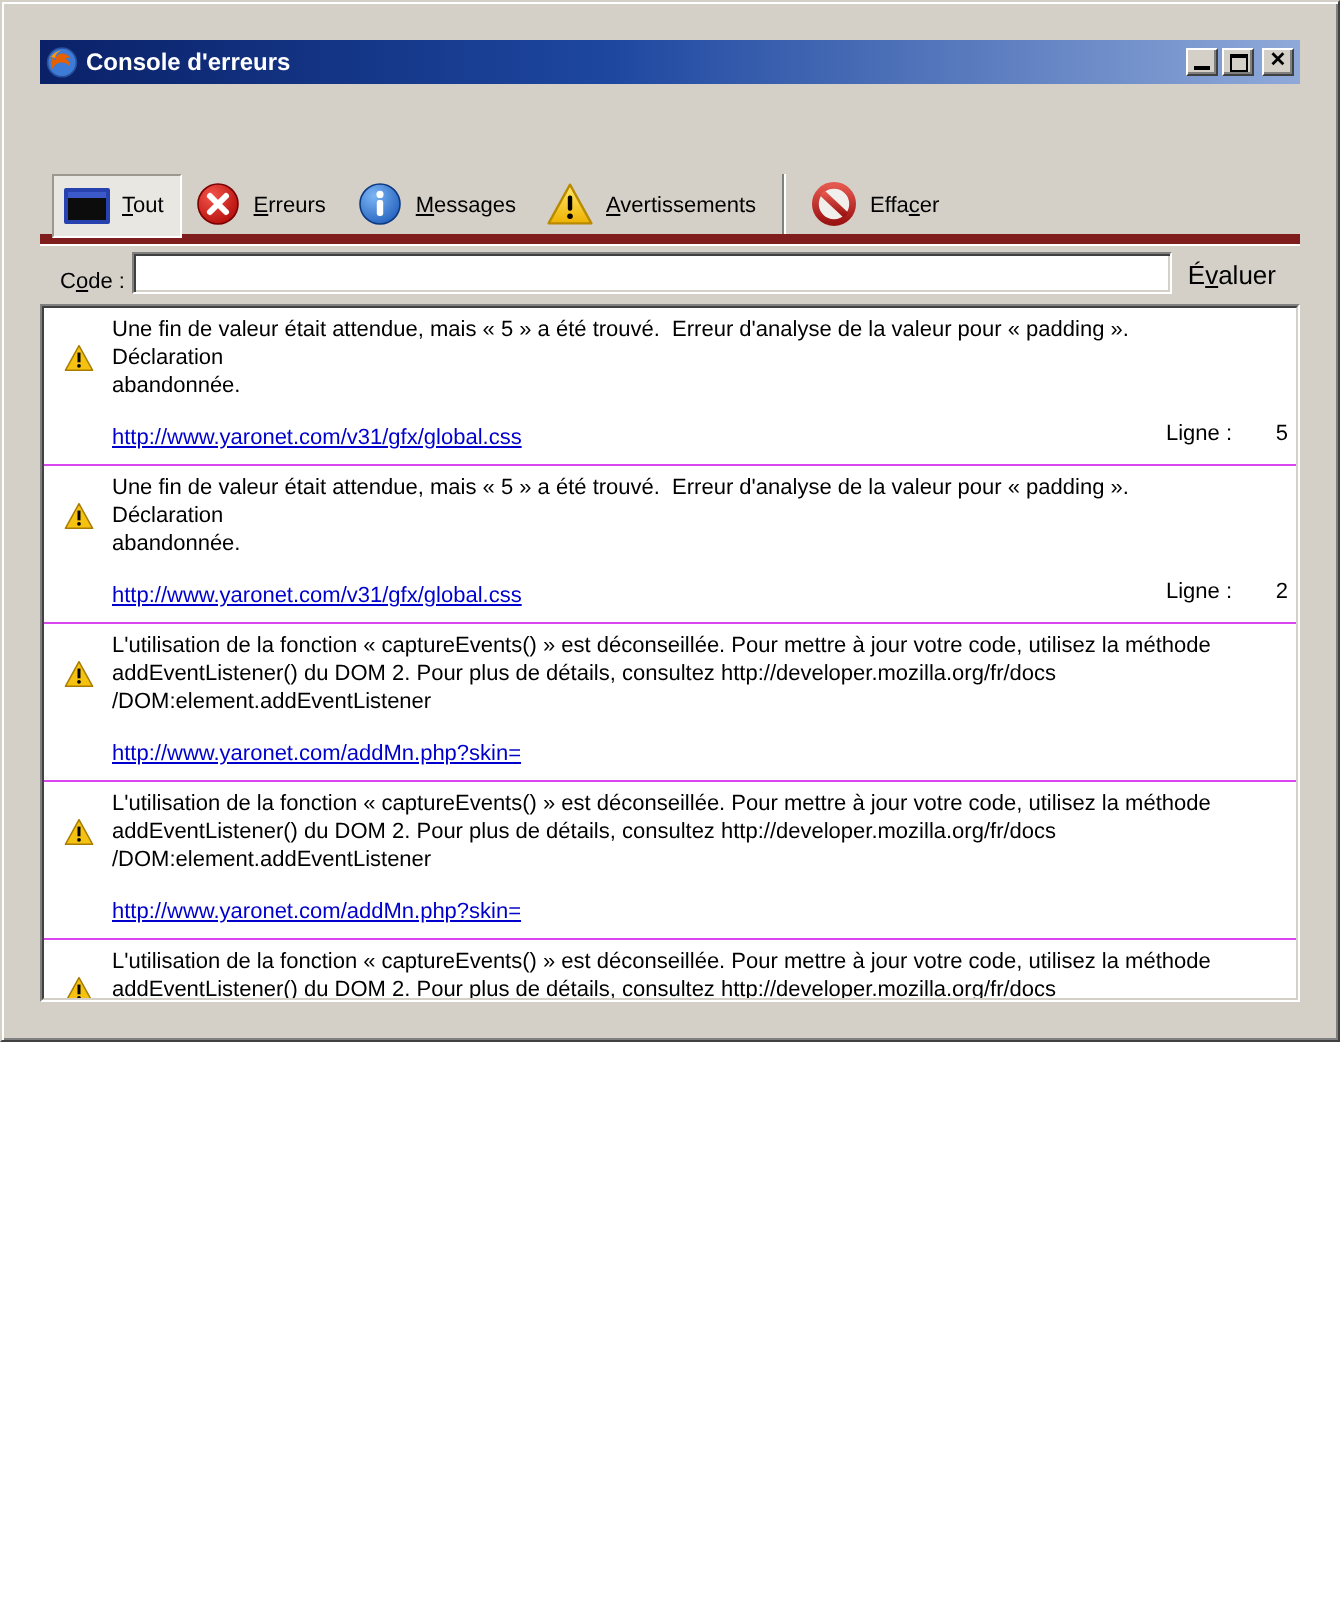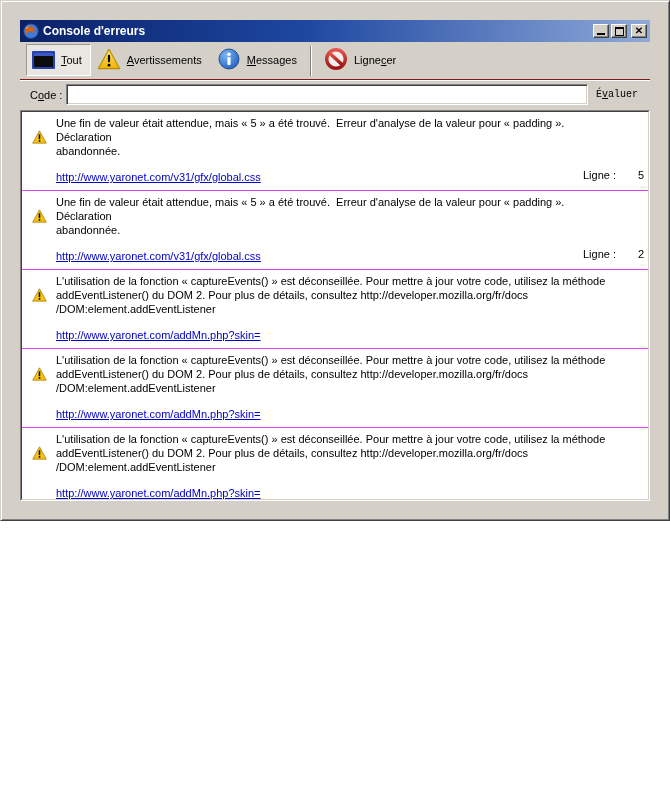--- a/index.html
+++ b/index.html
@@ -34,24 +34,25 @@
     box-shadow: inset -1px -1px 0 #808080;
     display: flex; align-items: center; justify-content: center;
     padding: 0; cursor: default;
   }
   .glyph-min { width: 8px; height: 2px; background: #000; margin-top: 6px; }
   .glyph-max { width: 9px; height: 9px; border: 1px solid #000; border-top-width: 2px; }
   .glyph-close { font-size: 10px; font-weight: bold; line-height: 10px; }
 
   
   .toolbar {
-    flex: none; display: flex; align-items: flex-end;
+    flex: none; display: flex; align-items: flex-start;
     padding: 3px 4px 3px 6px; height: 38px;
-    border-bottom: 1px solid #7f1d1d;
+    border-bottom: 5px solid #7f1d1d;
     box-shadow: 0 1px 0 #ffffff;
+    margin-top: 42px;
   }
   .tb-btn {
     display: flex; align-items: center; gap: 6px;
     background: transparent; border: 1px solid transparent;
     padding: 3px 8px 3px 5px; height: 32px;
     font-size: 11px; font-family: inherit; cursor: default;
   }
   .tb-btn.checked {
     background: #e9e7e2;
     border-color: #9a9890 #ffffff #ffffff #9a9890;
@@ -64,33 +65,33 @@
 
   
   .icon-console {
     width: 23px; height: 18px;
     border: 2px solid #2742ae; border-radius: 1px;
     background: linear-gradient(180deg, #3c59ca 0, #3c59ca 3px, #0c0c0c 3px);
   }
 
   
   .codebar {
-    flex: none; display: flex; align-items: center;
+    flex: none; display: flex; align-items: flex-end;
     padding: 4px 8px 5px 10px; gap: 4px;
   }
   .code-input {
     flex: 1; height: 21px;
     border: 1px solid; border-color: #808080 #ffffff #ffffff #808080;
     box-shadow: inset 1px 1px 0 #404040, inset -1px -1px 0 #d4d0c8;
     background: #fff; padding: 2px 4px;
     font-family: inherit; font-size: 11px; outline: none;
   }
   .eval-btn {
-    background: transparent; border: none; font-family: Liberation Mono, monospace;
-    font-size: 10px; padding: 2px 4px; cursor: default; white-space: nowrap;
+    background: transparent; border: none; font-family: Liberation Sans, sans-serif;
+    font-size: 13px; padding: 2px 4px; cursor: default; white-space: nowrap;
   }
 
   
   .console-frame {
     flex: 1; margin: 0;
     border: 1px solid; border-color: #808080 #ffffff #ffffff #808080;
     overflow: hidden; display: flex;
   }
   .console-inner {
     flex: 1; background: #ffffff;
@@ -145,71 +146,86 @@
     </span>
   </div>
 
   <div class="toolbar">
 
     <button class="tb-btn checked">
       <span class="icon-console"></span>
       <span><span class="mn">T</span><span>out</span></span>
     </button>
 
+    <button class="tb-btn">
+      <span>
+        <svg width="24" height="24" viewBox="0 0 24 24">
+          <defs>
+              <radialGradient id="rg-err" cx="0.35" cy="0.3" r="0.9">
+            <stop offset="0" stop-color="#f4564a"></stop>
+                <stop offset="1" stop-color="#a80000"></stop>
+          </radialGradient>
+            </defs>
+          <circle cx="12" cy="12" r="10" fill="url(#rg-err)" stroke="#7a0000" stroke-width="0.8"></circle>
+          <path d="M8 8 L16 16 M16 8 L8 16" stroke="#fff" stroke-width="3" stroke-linecap="round"></path>
+        </svg>
+      </span>
+      <span><span class="mn">E</span><span>rreurs</span></span>
+    </button>
+
+    <button class="tb-btn">
+      <span>
+        <svg width="24" height="24" viewBox="0 0 24 24">
+          <defs>
+              <radialGradient id="rg-info" cx="0.35" cy="0.3" r="0.9">
+            <stop offset="0" stop-color="#7db6f5"></stop>
+                <stop offset="1" stop-color="#1553b4"></stop>
+          </radialGradient>
+            </defs>
+          <circle cx="12" cy="12" r="10" fill="url(#rg-info)" stroke="#0c3a80" stroke-width="0.8"></circle>
+          <circle cx="12" cy="7.2" r="1.8" fill="#fff"></circle>
+          <rect x="10.4" y="10" width="3.2" height="8" rx="1.2" fill="#fff"></rect>
+        </svg>
+      </span>
+      <span><span class="mn">M</span><span>essages</span></span>
+    </button>
 
     <button class="tb-btn">
       <span>
         <svg width="24" height="22" viewBox="0 0 16 15">
           <defs>
               <linearGradient id="lg-warn" x1="0" y1="0" x2="0" y2="1">
             <stop offset="0" stop-color="#ffe96a"></stop>
                 <stop offset="1" stop-color="#eeb203"></stop>
           </linearGradient>
             </defs>
           <path d="M8 0.9 L15.3 14.1 L0.7 14.1 Z" fill="url(#lg-warn)" stroke="#b98a00" stroke-width="0.8" stroke-linejoin="round"></path>
           <rect x="7.25" y="4.6" width="1.5" height="5.2" rx="0.7" fill="#000"></rect>
           <circle cx="8" cy="11.7" r="0.95" fill="#000"></circle>
         </svg>
       </span>
       <span><span class="mn">A</span><span>vertissements</span></span>
     </button>
 
-    <button class="tb-btn">
-      <span>
-        <svg width="24" height="24" viewBox="0 0 24 24">
-          <defs>
-              <radialGradient id="rg-info" cx="0.35" cy="0.3" r="0.9">
-            <stop offset="0" stop-color="#7db6f5"></stop>
-                <stop offset="1" stop-color="#1553b4"></stop>
-          </radialGradient>
-            </defs>
-          <circle cx="12" cy="12" r="10" fill="url(#rg-info)" stroke="#0c3a80" stroke-width="0.8"></circle>
-          <circle cx="12" cy="7.2" r="1.8" fill="#fff"></circle>
-          <rect x="10.4" y="10" width="3.2" height="8" rx="1.2" fill="#fff"></rect>
-        </svg>
-      </span>
-      <span><span class="mn">M</span><span>essages</span></span>
-    </button>
-
     <span class="tb-sep"></span>
 
     <button class="tb-btn">
       <span>
         <svg width="24" height="24" viewBox="0 0 24 24">
           <defs>
               <linearGradient id="lg-clear" x1="0" y1="0" x2="0" y2="1">
             <stop offset="0" stop-color="#e4574d"></stop>
                 <stop offset="1" stop-color="#9c1313"></stop>
           </linearGradient>
             </defs>
           <circle cx="12" cy="12" r="9.3" fill="#f1efec" stroke="url(#lg-clear)" stroke-width="3.4"></circle>
           <line x1="6" y1="6.4" x2="18" y2="17.6" stroke="url(#lg-clear)" stroke-width="3.4"></line>
         </svg>
       </span>
-      <span><span>Ligne</span><span class="mn">c</span><span>er</span></span>
+      <span><span>Effa</span><span class="mn">c</span><span>er</span></span>
     </button>
   </div>
 
   <div class="codebar">
     <label><span>C</span><span class="mn">o</span><span>de :</span></label>
     <input class="code-input" type="text" value="" style="">
     <button class="eval-btn"><span>É</span><span class="mn">v</span><span>aluer</span></button>
   </div>
 
   <div class="console-frame">

